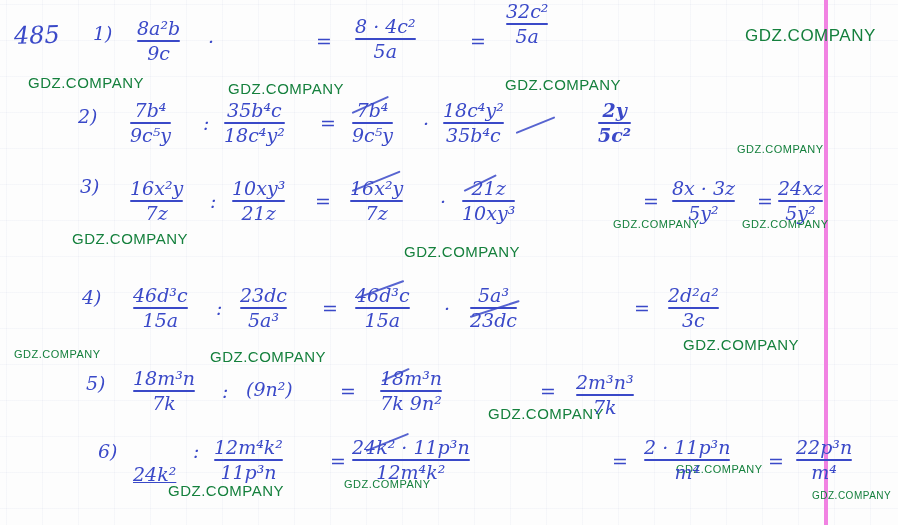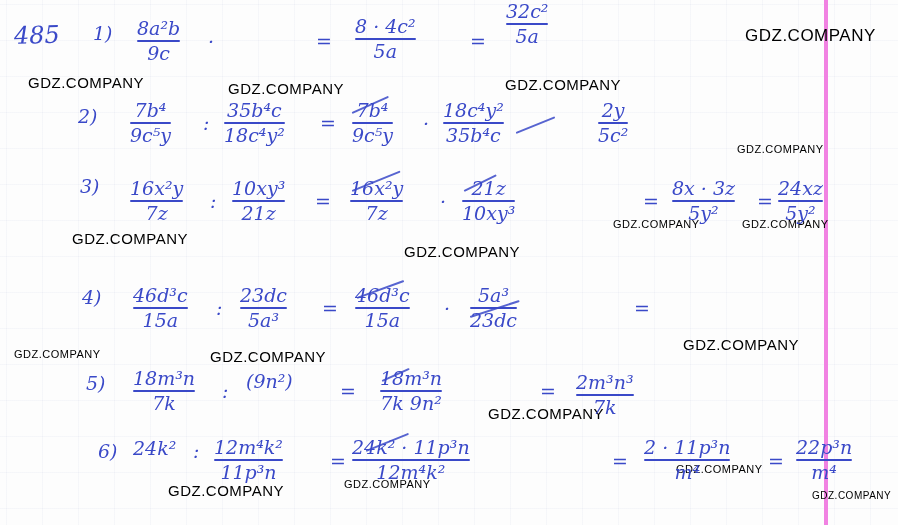--- a/index.html
+++ b/index.html
@@ -36,21 +36,21 @@
     position: absolute;
     top: 0;
     bottom: 0;
     left: 824px;
     width: 4px;
     background: #f07be0;
     opacity: 0.95;
   }
   .wm {
     position: absolute;
-    color: #000000;
+    color: #15803d;
     font-family: "Liberation Sans", sans-serif;
     letter-spacing: 0.5px;
     white-space: nowrap;
     pointer-events: none;
     user-select: none;
   }
   .hand {
     position: absolute;
     color: #3a49c8;
     font-family: "DejaVu Serif", serif;
@@ -158,21 +158,21 @@
     <span class="b">9c⁵y</span>
   </div>
   <div class="cancel" style="left:352px;top:112px;width:40px;transform:rotate(-24deg);"></div>
   <div class="hand md" style="left:423px;top:112px;">·</div>
   <div class="frac md" style="left:443px;top:100px;">
     <span class="t">18c⁴y²</span>
     <span class="bar"></span>
     <span class="b">35b⁴c</span>
   </div>
   <div class="cancel" style="left:516px;top:132px;width:42px;transform:rotate(-22deg);"></div>
-  <div class="frac md" style="left:598px;top:100px;">
+  <div class="frac md" style="left:598px;top:100px;font-weight:bold;">
     <span class="t">2y</span>
     <span class="bar"></span>
     <span class="b">5c²</span>
   </div>
 
   <div class="hand md" style="left:80px;top:175px;">3)</div>
   <div class="frac md" style="left:130px;top:178px;">
     <span class="t">16x²y</span>
     <span class="bar"></span>
     <span class="b">7z</span>
@@ -230,45 +230,50 @@
   </div>
   <div class="cancel" style="left:357px;top:297px;width:50px;transform:rotate(-20deg);"></div>
   <div class="hand md" style="left:444px;top:297px;">·</div>
   <div class="frac md" style="left:470px;top:285px;">
     <span class="t">5a³</span>
     <span class="bar"></span>
     <span class="b">23dc</span>
   </div>
   <div class="cancel" style="left:470px;top:316px;width:52px;transform:rotate(-18deg);"></div>
   <div class="hand md" style="left:634px;top:297px;">=</div>
+  <div class="frac md" style="left:668px;top:285px;">
+    <span class="t">2d²a²</span>
+    <span class="bar"></span>
+    <span class="b">3c</span>
+  </div>
 
   <div class="hand md" style="left:86px;top:372px;">5)</div>
   <div class="frac md" style="left:133px;top:368px;">
     <span class="t">18m³n</span>
     <span class="bar"></span>
     <span class="b">7k</span>
   </div>
   <div class="hand md" style="left:222px;top:380px;">:</div>
-  <div class="hand md" style="left:246px;top:370px;">(9n²)</div>
+  <div class="hand md" style="left:246px;top:378px;">(9n²)</div>
   <div class="hand md" style="left:340px;top:380px;">=</div>
   <div class="frac md" style="left:380px;top:368px;">
     <span class="t">18m³n</span>
     <span class="bar"></span>
     <span class="b">7k 9n²</span>
   </div>
   <div class="cancel" style="left:382px;top:380px;width:30px;transform:rotate(-24deg);"></div>
   <div class="hand md" style="left:540px;top:380px;">=</div>
   <div class="frac md" style="left:576px;top:372px;">
     <span class="t">2m³n³</span>
     <span class="bar"></span>
     <span class="b">7k</span>
   </div>
 
   <div class="hand md" style="left:98px;top:440px;">6)</div>
-  <div class="hand md" style="left:133px;top:437px;">24k²</div>
+  <div class="hand md" style="left:133px;top:463px;text-decoration:underline;">24k²</div>
   <div class="hand md" style="left:193px;top:440px;">:</div>
   <div class="frac md" style="left:214px;top:437px;">
     <span class="t">12m⁴k²</span>
     <span class="bar"></span>
     <span class="b">11p³n</span>
   </div>
   <div class="hand md" style="left:330px;top:450px;">=</div>
   <div class="frac md" style="left:352px;top:437px;">
     <span class="t">24k² · 11p³n</span>
     <span class="bar"></span>

